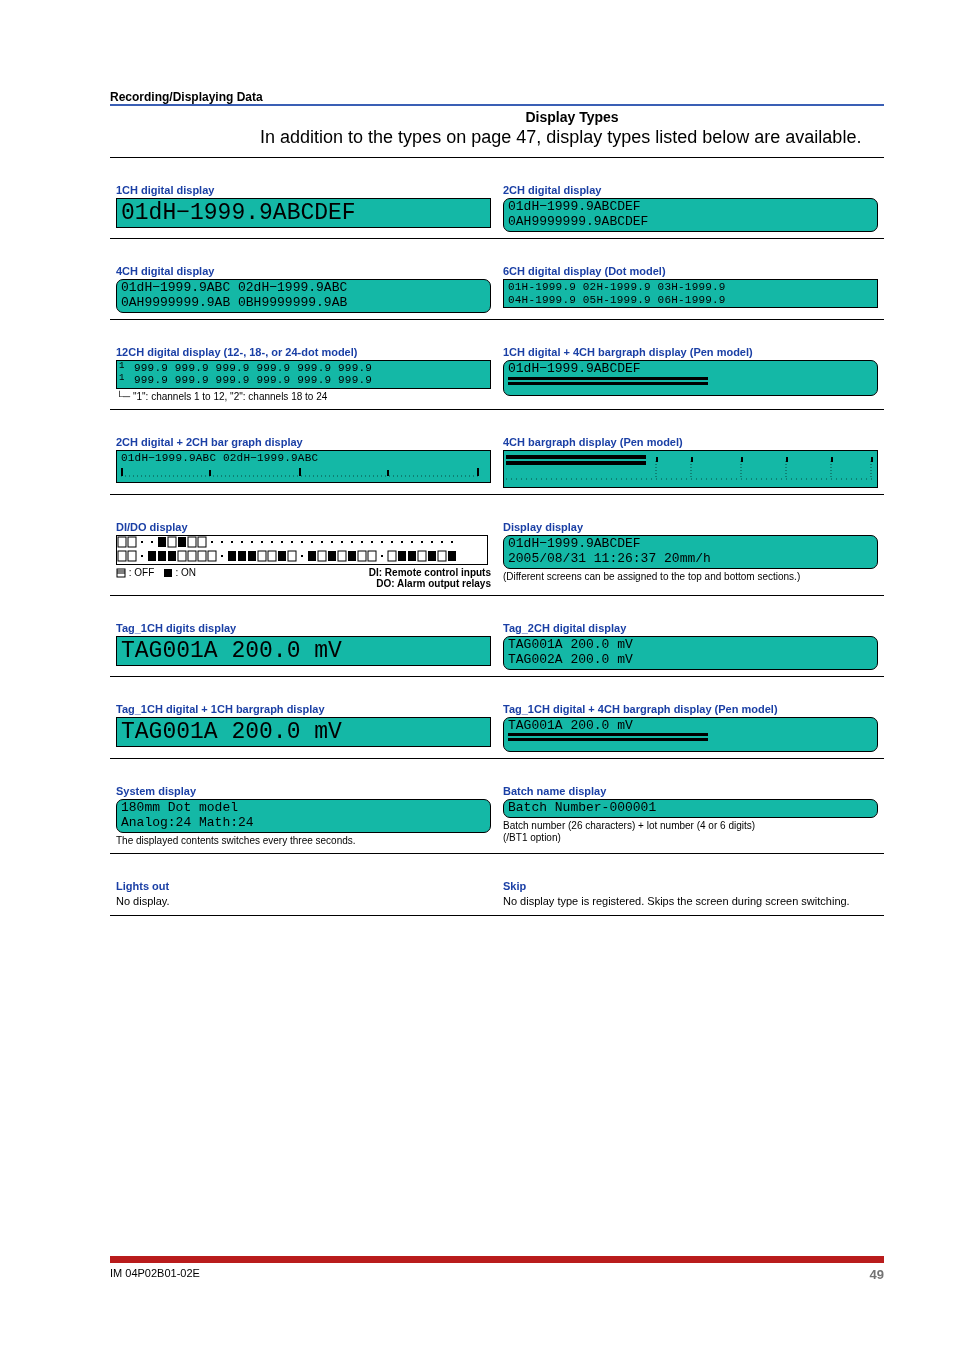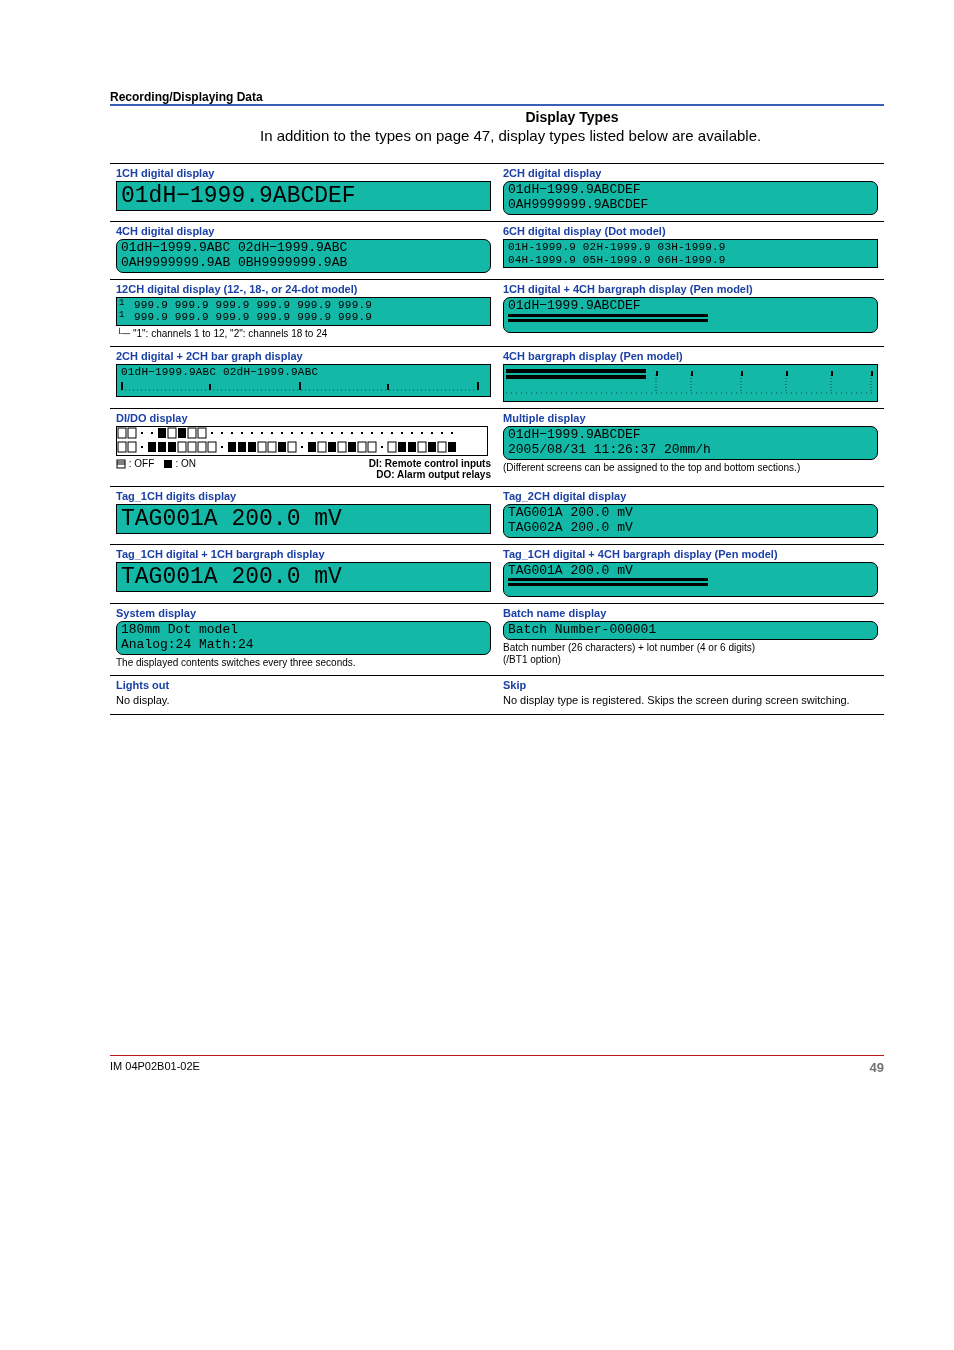--- a/index.html
+++ b/index.html
@@ -23,22 +23,22 @@
     border-bottom: 2px solid #3a5fb5;
   }
   .section-title {
     font-weight: bold;
     font-size: 14px;
     margin: 3px 0 2px 0;
     padding-left: 150px;
     text-align: center;
   }
   .intro {
-    font-size: 15px;
-    margin-bottom: 19px;
+    font-size: 18px;
+    margin-bottom: 9px;
     padding-left: 150px;
   }
   table.main {
     width: 100%;
     border-collapse: collapse;
     table-layout: fixed;
   }
   table.main td {
     vertical-align: top;
     padding: 3px 6px 6px 6px;
@@ -46,20 +46,21 @@
     
   }
   table.main tr:last-child td {
     border-bottom: 1px solid #000;
   }
   .subhead {
     color: #1a3fa5;
     font-weight: bold;
     font-size: 11px;
     margin-bottom: 2px;
+    margin-top: 23px;
   }
   .box {
     border: 1px solid #000;
     padding: 1px 4px;
     font-family: "Courier New", monospace;
     line-height: 1.15;
     background: #14b8a6;
     white-space: pre;
     overflow: hidden;
   }
@@ -67,21 +68,21 @@
   .box-md { font-size: 13px; border-radius: 7px; }
   .box-sm { font-size: 11px; letter-spacing: 0.2px; }
   .note { font-size: 10px; margin-top: 2px; line-height: 1.2; }
   .note-strong { font-weight: bold; text-align: right; margin-left: 8px; }
   .legend { font-size: 10px; margin-top:2px; }
   .legend svg { vertical-align: middle; }
   .plain { font-size: 11px; line-height: 1.3; }
   .footer {
     display: flex;
     justify-content: space-between;
-    border-top: 1px solid #b91c1c;
+    border-top: 7px solid #b91c1c;
     padding-top: 4px;
     margin-top: 340px;
     font-size: 11px;
   }
   .footer .pg { font-weight: bold; color: #737373; font-size: 13px; }
   .didoimg svg { display:block; }
   .left-col { width: 50%; }
 </style>
 </head>
 <body>
@@ -252,21 +253,21 @@
                     <rect x="1" y="1" width="8" height="8" fill="none" stroke="#000" stroke-width="1"></rect>
                     <line x1="1" y1="3" x2="9" y2="3" stroke="#000"></line>
                     <line x1="1" y1="5" x2="9" y2="5" stroke="#000"></line>
                   </svg></span> <span>: OFF</span>&nbsp;&nbsp;&nbsp;<span><svg width="10" height="10">
                     <rect x="1" y="1" width="8" height="8" fill="#000"></rect>
                   </svg></span> <span>: ON</span></span>
               <span class="note-strong" style="text-align:right"><span>DI: Remote control inputs</span><br><span>DO: Alarm output relays</span></span>
             </div>
           </td>
           <td>
-            <div class="subhead">Multiple display</div>
+            <div class="subhead">Display display</div>
             <div class="box box-md"><span>01dH−1999.9ABCDEF</span>
 <span>2005/08/31 11:26:37 20mm/h</span></div>
             <div class="note" style="white-space:pre-line">(Different screens can be assigned to the top and bottom sections.)</div>
           </td>
         </tr>
         <tr>
           <td class="left-col">
             <div class="subhead">Tag_1CH digits display</div>
             <div class="box box-lg"><span>TAG001A 200.0 mV</span></div>
           </td>

